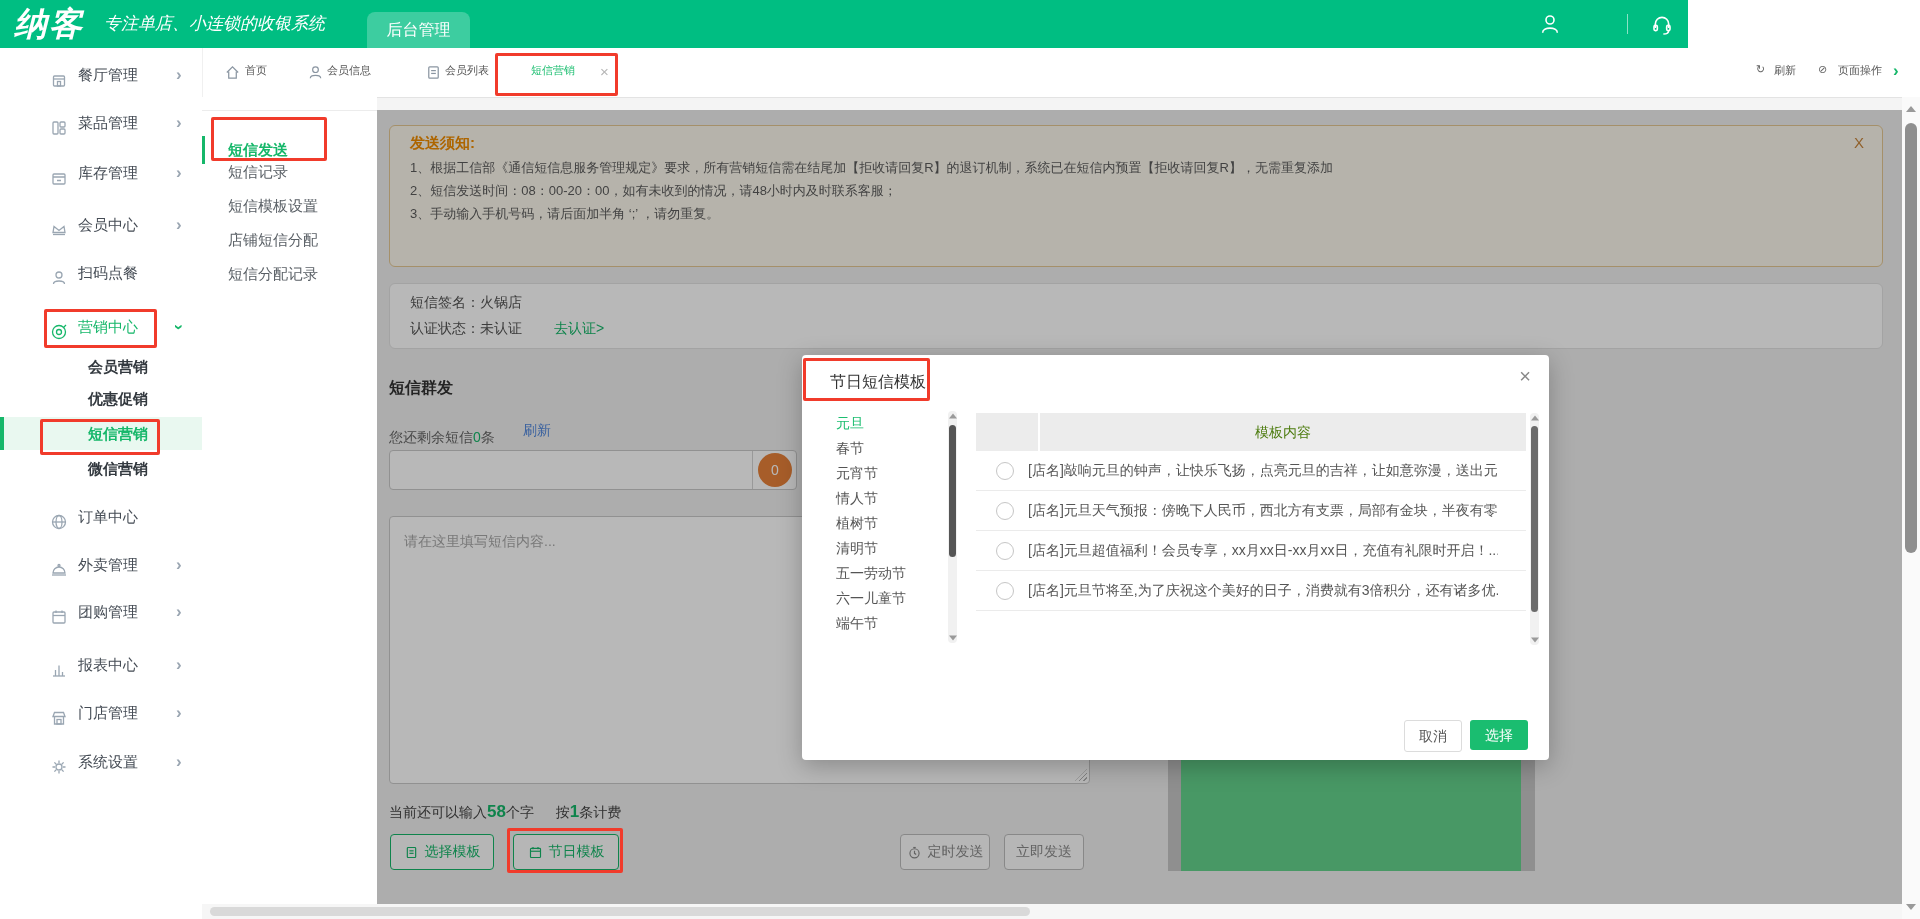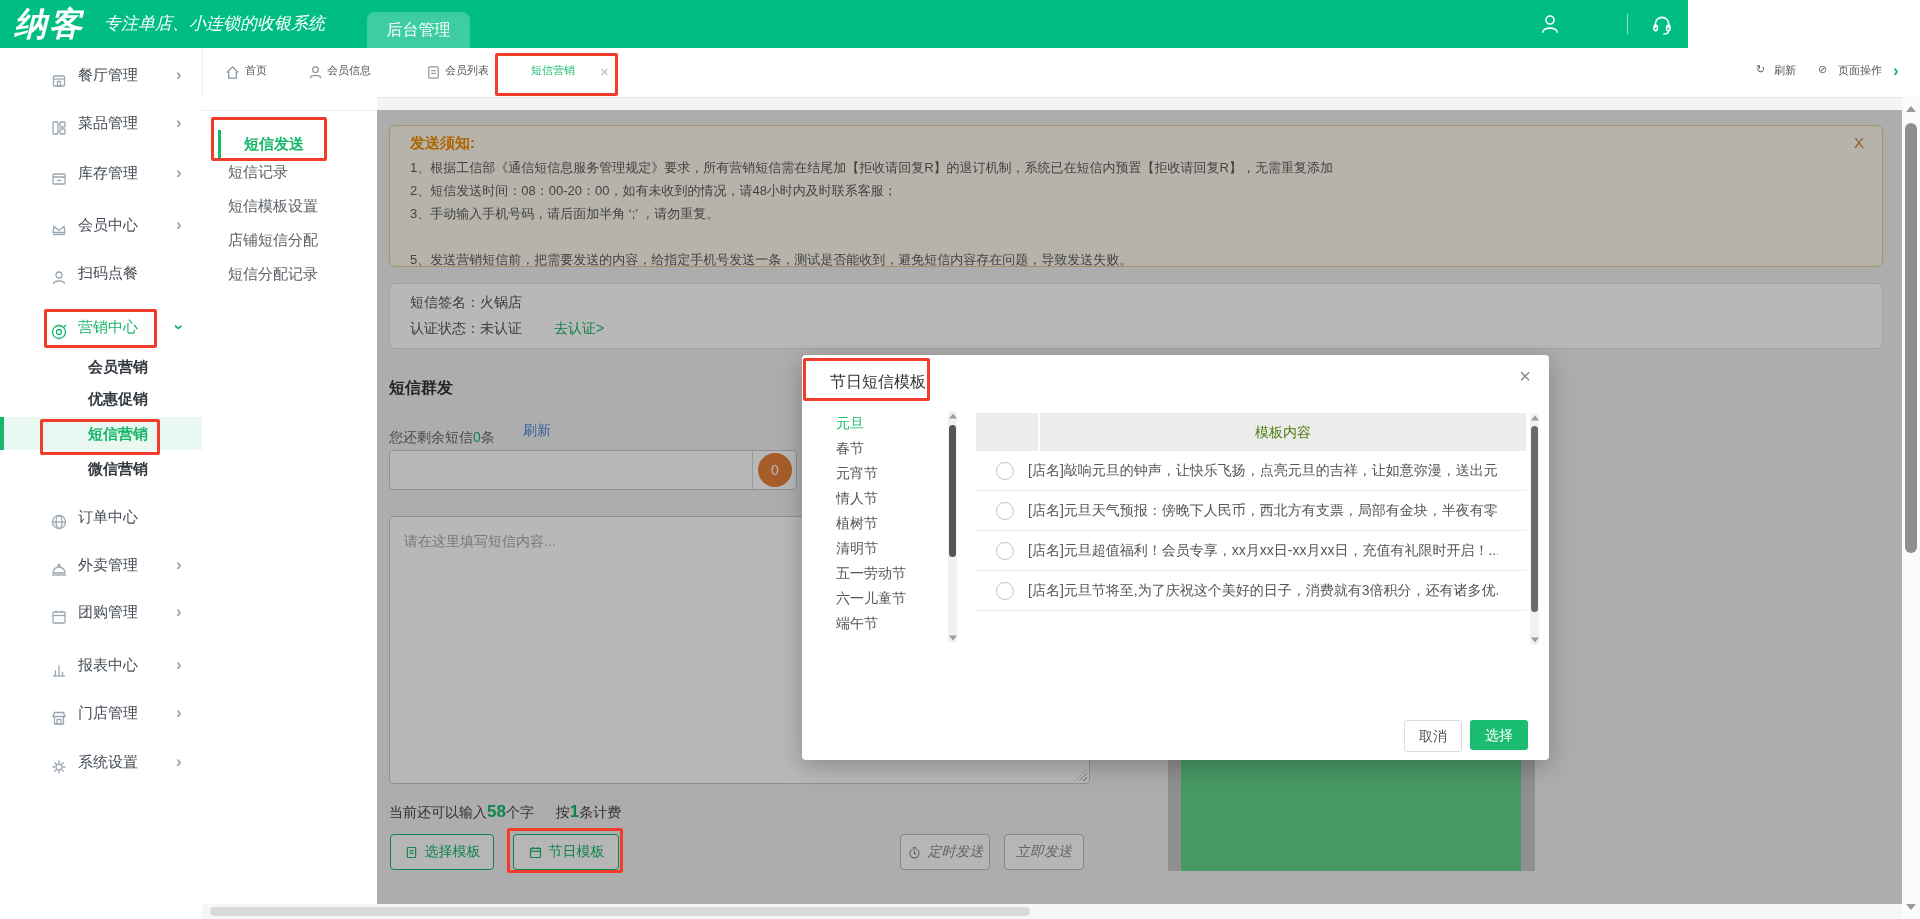--- a/index.html
+++ b/index.html
@@ -68,21 +68,21 @@
   .smsbox textarea::placeholder{color:#a8a8a8;}
   .grip{position:absolute;right:3px;bottom:3px;width:12px;height:12px;
     background:repeating-linear-gradient(135deg,transparent,transparent 2px,#b5b5b5 2px,#b5b5b5 3px);
     clip-path:polygon(100% 0,100% 100%,0 100%);}
   .counter{position:absolute;left:12px;top:692px;font-size:14px;color:#444;}
   .counter b{color:#16b76a;font-size:17px;}
   .gbtn{position:absolute;height:34px;border:1px solid #16b76a;border-radius:4px;background:#fdfdfd;color:#16b76a;
     font-size:14px;display:flex;align-items:center;justify-content:center;gap:6px;cursor:pointer;}
   .gbtn svg{width:15px;height:15px;stroke:#16b76a;fill:none;stroke-width:1.4;}
   .greybtn{position:absolute;height:34px;border:1px solid #bdbdbd;border-radius:4px;background:#fdfdfd;color:#8a8a8a;
-    font-size:14px;display:flex;align-items:center;justify-content:center;gap:6px;cursor:pointer;font-style:italic;}
+    font-size:14px;display:flex;align-items:center;justify-content:center;gap:6px;cursor:pointer;}
   .greybtn svg{width:15px;height:15px;stroke:#8a8a8a;fill:none;stroke-width:1.4;}
   .phone-left{position:absolute;left:791px;top:450px;width:13px;height:311px;background:#c6c6c6;}
   .phone-screen{position:absolute;left:804px;top:450px;width:340px;height:311px;background:#65d38c;}
   .phone-right{position:absolute;left:1144px;top:450px;width:14px;height:311px;background:#c6c6c6;}
   
   .mask{position:absolute;left:377px;top:110px;width:1525px;height:794px;background:rgba(0,0,0,.28);z-index:6;}
   
   .vscroll{position:absolute;left:1902px;top:97px;width:18px;height:822px;background:#fafafa;z-index:7;}
   .vthumb{position:absolute;left:3px;top:26px;width:12px;height:430px;background:#8f8f8f;border-radius:6px;}
   .tri-up{width:0;height:0;border-left:5px solid transparent;border-right:5px solid transparent;border-bottom:6px solid #9a9a9a;}
@@ -310,21 +310,21 @@
             <circle cx="9" cy="9" r="3"></circle>
             <path d="M9 2.5 V5 M9 13 V15.5 M2.5 9 H5 M13 9 H15.5 M4.4 4.4 L6.2 6.2 M11.8 11.8 L13.6 13.6 M13.6 4.4 L11.8 6.2 M6.2 11.8 L4.4 13.6"></path>
           </svg></span>
       <span class="nlbl">系统设置</span>
       <span class="chev">›</span>
     </div>
   </aside>
 
   <nav class="submenu">
     <div class="topline"></div>
-    <div class="sm-item active" style="top:33px;margin-left:16px;">
+    <div class="sm-item active" style="top:39px;">
       <span>短信发送</span>
     </div>
     <div class="sm-item" style="top:61px;">
       <span>短信记录</span>
     </div>
     <div class="sm-item" style="top:95px;">
       <span>短信模板设置</span>
     </div>
     <div class="sm-item" style="top:129px;">
       <span>店铺短信分配</span>
@@ -334,21 +334,20 @@
     </div>
   </nav>
 
   <main class="panel">
 
     <section class="notice">
       <div class="notice-title">发送须知:</div>
       <div class="notice-line" style="top:33px;">1、根据工信部《通信短信息服务管理规定》要求，所有营销短信需在结尾加【拒收请回复R】的退订机制，系统已在短信内预置【拒收请回复R】，无需重复添加</div>
       <div class="notice-line" style="top:56px;">2、短信发送时间：08：00-20：00，如有未收到的情况，请48小时内及时联系客服；</div>
       <div class="notice-line" style="top:79px;">3、手动输入手机号码，请后面加半角 ‘;’ ，请勿重复。</div>
-      <div class="notice-line" style="top:125px;">5、发送营销短信前，把需要发送的内容，给指定手机号发送一条，测试是否能收到，避免短信内容存在问题，导致发送失败。</div>
       <div class="notice-x">X</div>
     </section>
 
     <section class="signbox">
       <div class="signline" style="top:10px;">
         <span>短信签名：</span><span>火锅店</span>
       </div>
       <div class="signline" style="top:36px;">
         <span>认证状态：</span><span>未认证</span>
         <span class="greenlink" style="margin-left:28px;">去认证&gt;</span>

